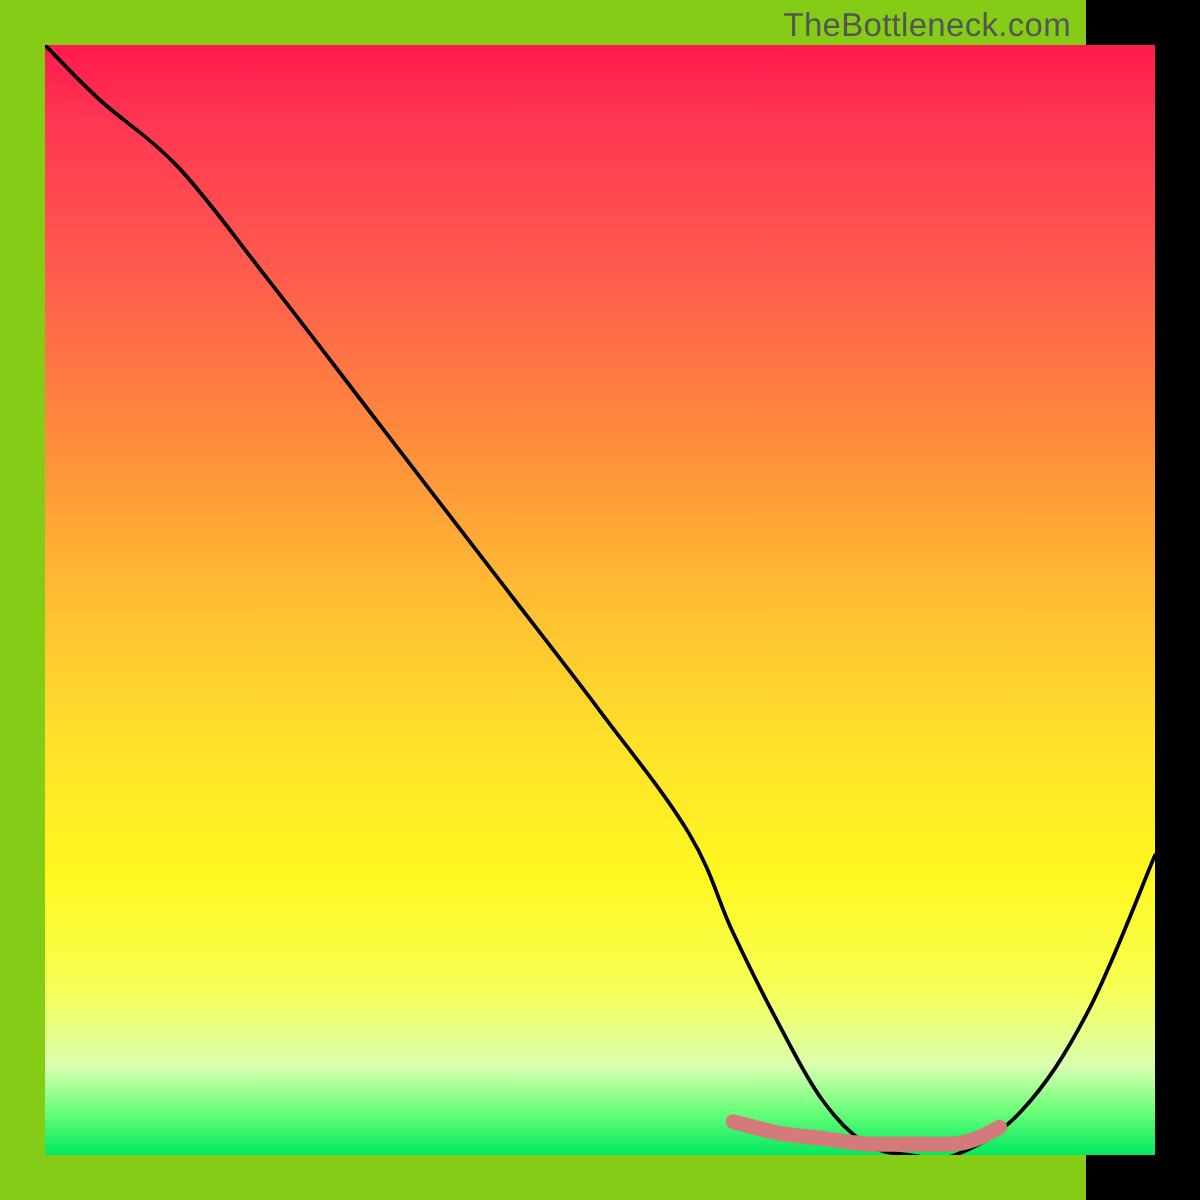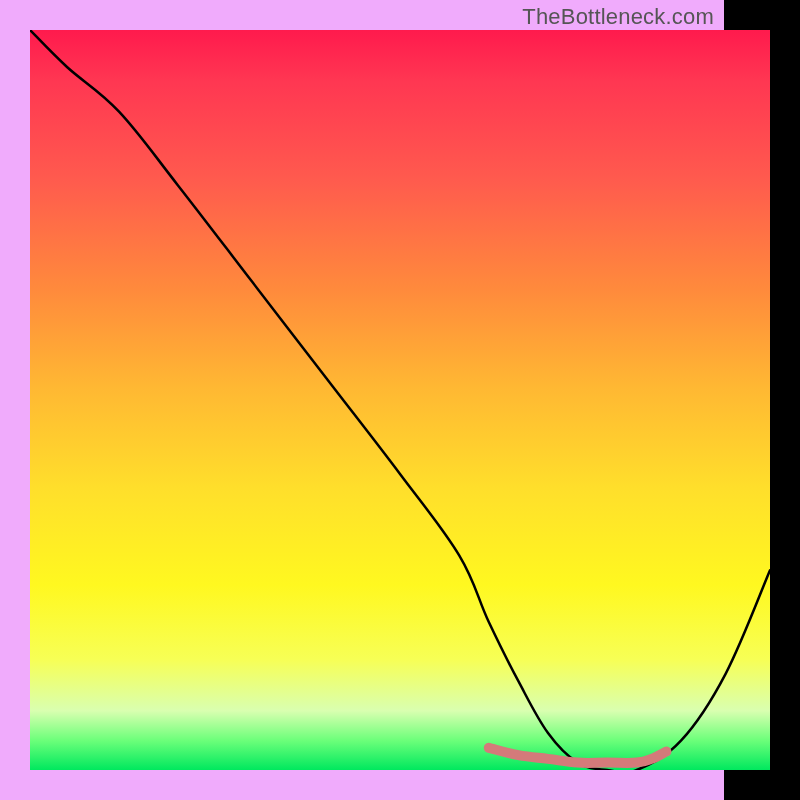--- a/index.html
+++ b/index.html
@@ -10,21 +10,21 @@
     background: #000;
     overflow: hidden;
     font-family: Arial, Helvetica, sans-serif;
   }
   .frame {
     position: absolute;
     left: 0;
     top: 0;
     width: 724px;
     height: 800px;
-    background: #f0abfc;
+    background: #84cc16;
   }
   .watermark {
     position: absolute;
     top: 4px;
     right: 10px;
     color: #555;
     font-size: 22px;
     font-weight: 500;
     letter-spacing: 0.2px;
   }

